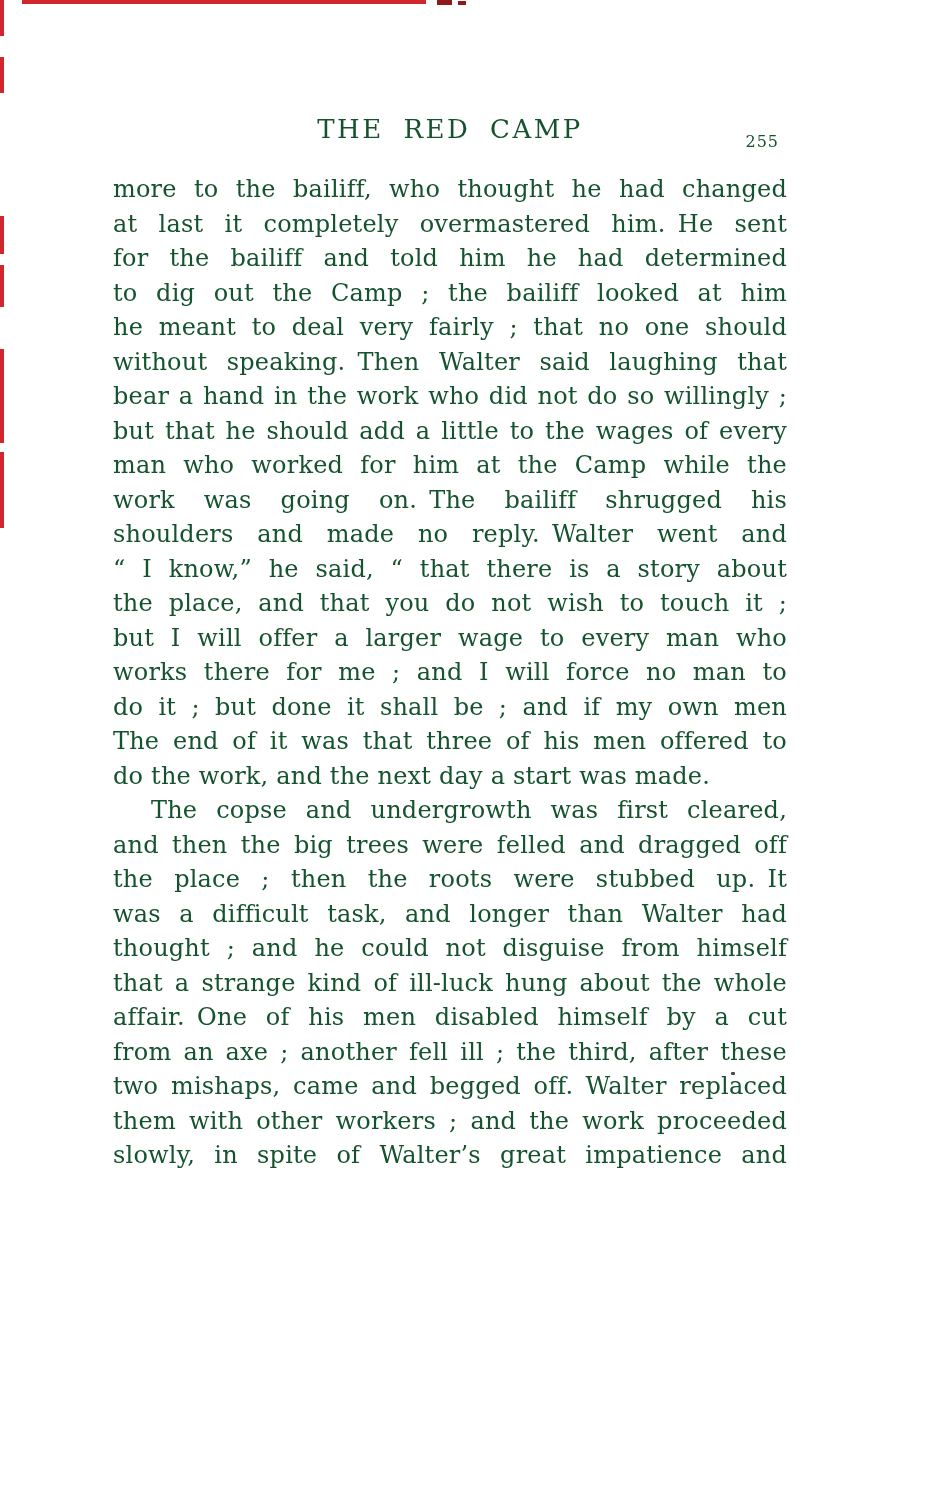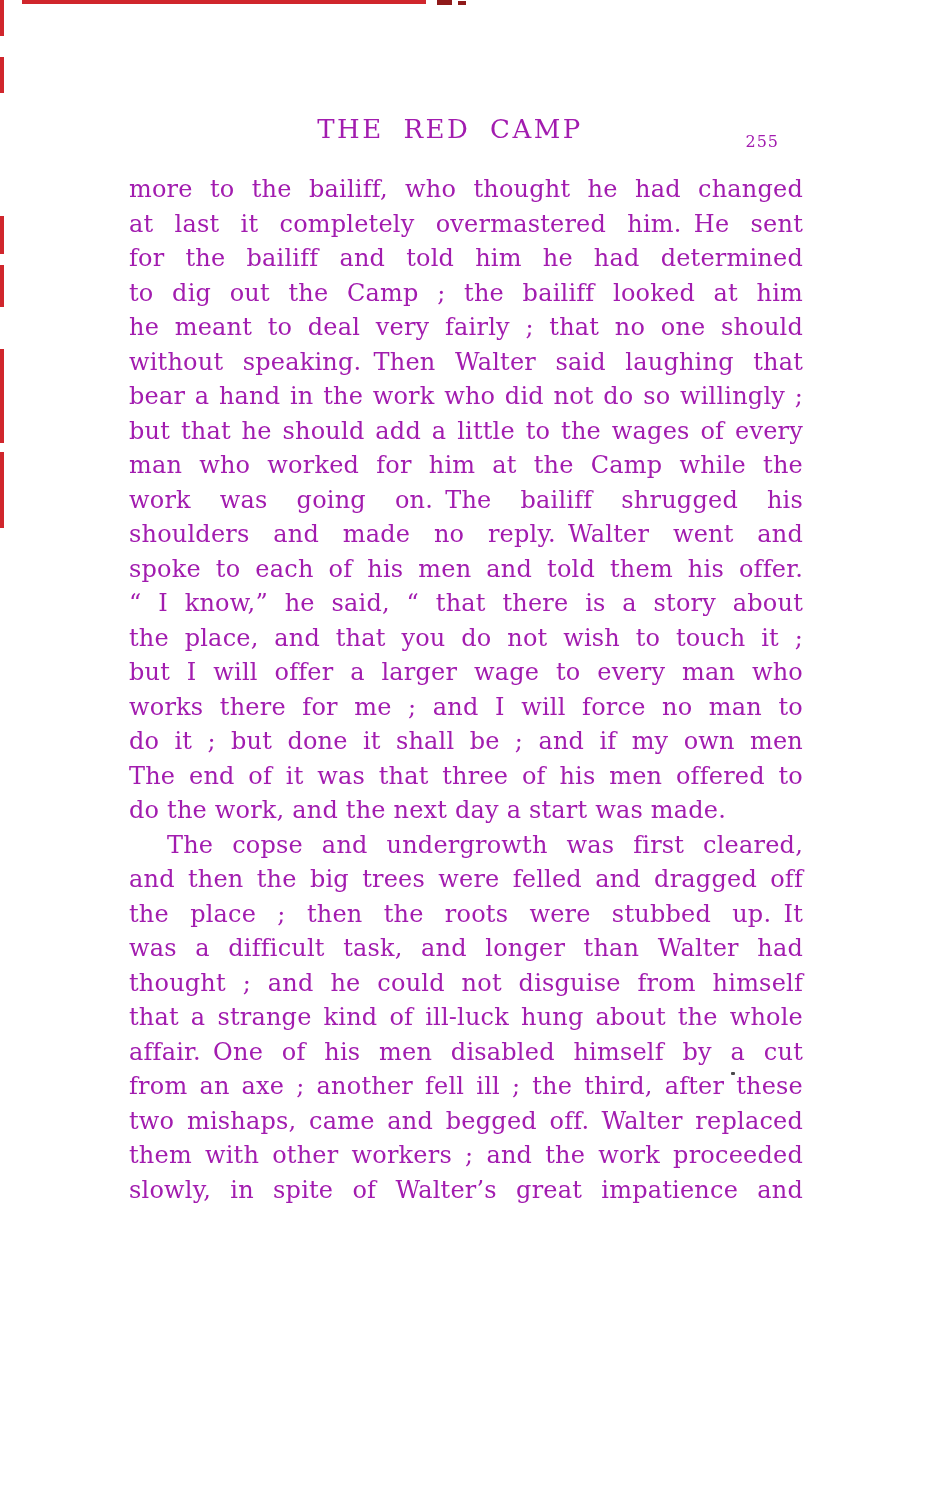--- a/index.html
+++ b/index.html
@@ -4,21 +4,21 @@
 <style>
   html, body { margin: 0; padding: 0; background: #e8e8e8; }
   .page {
     position: relative;
     width: 948px;
     height: 1501px;
     margin: 0 auto;
     background: #ffffff;
     overflow: hidden;
     font-family: "DejaVu Serif", "Liberation Serif", serif;
-    color: #a21caf;
+    color: #14532d;
   }
   
   .mark { position: absolute; background: #d0262c; }
   .mark.dark { background: #8f1a1a; }
   .mark-top   { left: 22px;  top: 0; width: 404px; height: 4px; }
   .mark-topd1 { left: 437px; top: 0; width: 15px;  height: 5px; }
   .mark-topd2 { left: 458px; top: 1px; width: 8px; height: 4px; }
   .mark-l1 { left: 0; top: 0;     width: 4px; height: 36px; }
   .mark-l2 { left: 0; top: 57px;  width: 4px; height: 36px; }
   .mark-l3 { left: 0; top: 216px; width: 4px; height: 38px; }
@@ -46,21 +46,21 @@
   }
   .page-number {
     position: absolute;
     right: 8px; top: 18px;
     font-size: 16px;
     letter-spacing: 1px;
   }
 
   .body-text {
     position: absolute;
-    top: 172px; left: 113px; width: 674px; margin-left: 16px;
+    top: 172px; left: 113px; width: 674px;
   }
   .ln {
     width: 674px;
     box-sizing: border-box;
     font-size: 24px;
     line-height: 34.5px;
     letter-spacing: 0.2px;
     text-align: justify;
     text-align-last: justify;
     white-space: normal;
@@ -94,21 +94,20 @@
     <div class="ln">at last it completely overmastered him. He sent</div>
     <div class="ln">for the bailiff and told him he had determined</div>
     <div class="ln">to dig out the Camp ; the bailiff looked at him</div>
     <div class="ln">he meant to deal very fairly ; that no one should</div>
     <div class="ln">without speaking. Then Walter said laughing that</div>
     <div class="ln">bear a hand in the work who did not do so willingly ;</div>
     <div class="ln">but that he should add a little to the wages of every</div>
     <div class="ln">man who worked for him at the Camp while the</div>
     <div class="ln">work was going on. The bailiff shrugged his</div>
     <div class="ln">shoulders and made no reply. Walter went and</div>
-    <div class="ln">spoke to each of his men and told them his offer.</div>
     <div class="ln">“ I know,” he said, “ that there is a story about</div>
     <div class="ln">the place, and that you do not wish to touch it ;</div>
     <div class="ln">but I will offer a larger wage to every man who</div>
     <div class="ln">works there for me ; and I will force no man to</div>
     <div class="ln">do it ; but done it shall be ; and if my own men</div>
     <div class="ln">The end of it was that three of his men offered to</div>
     <div class="ln para-end">do the work, and the next day a start was made.</div>
     <div class="ln indent">The copse and undergrowth was first cleared,</div>
     <div class="ln">and then the big trees were felled and dragged off</div>
     <div class="ln">the place ; then the roots were stubbed up. It</div>

